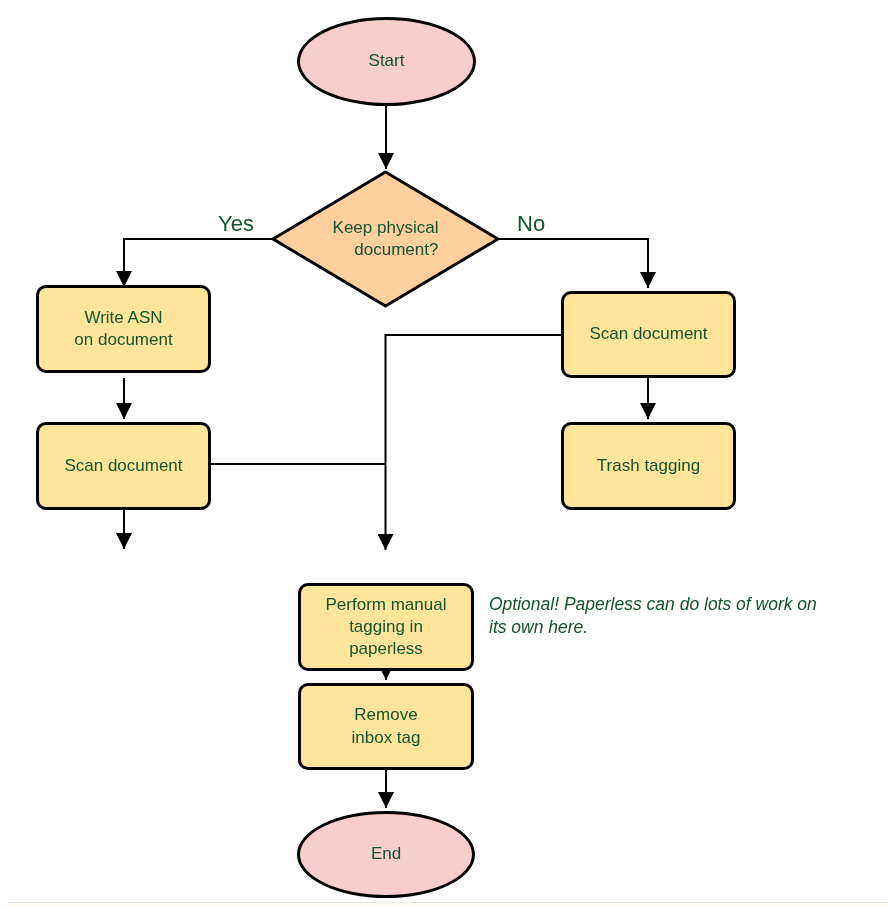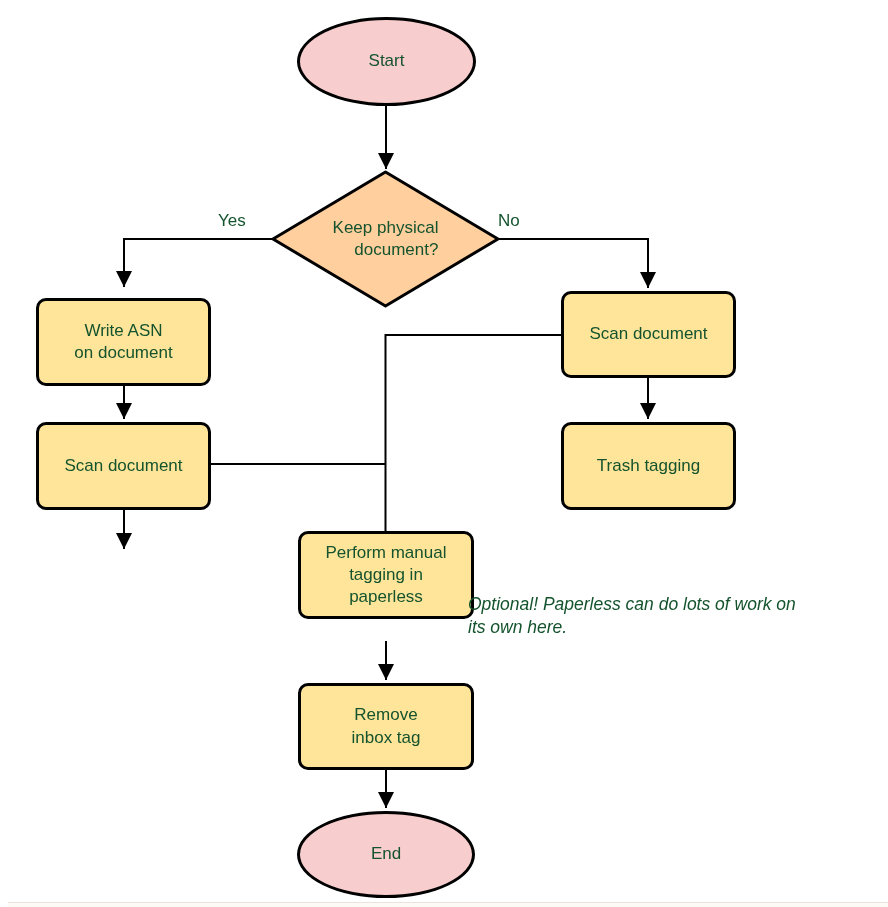--- a/index.html
+++ b/index.html
@@ -43,21 +43,21 @@
     justify-content: center;
     text-align: center;
     font-size: 17px;
     line-height: 1.3;
     white-space: pre-line;
     background: transparent;
     border: none;
   }
   .edge-label {
     position: absolute;
-    font-size: 17px;
+    font-size: 22px;
     background: transparent;
   }
   .annotation {
     position: absolute;
     font-size: 17.5px;
     font-style: italic;
     line-height: 23px;
     white-space: pre-line;
   }
   .bottom-hairline {
@@ -99,41 +99,41 @@
     <polyline points="203,464 377.5,464" fill="none" stroke="#000000" stroke-width="2"></polyline>
     <polyline points="378,641 378,680" fill="none" stroke="#000000" stroke-width="2" marker-end="url(#arrow)"></polyline>
     <polyline points="378,770 378,808" fill="none" stroke="#000000" stroke-width="2" marker-end="url(#arrow)"></polyline>
   </svg>
 
   <div class="node terminal" style="left:289px; top:17px; width:179px; height:89px;">Start</div>
 
   <div class="diamond-text" style="left:267px; top:205px; width:221px; height:68px;text-align:right;">Keep physical
 document?</div>
 
-  <div class="node" style="left:28px; top:298px; width:175px; height:88px;">Write ASN
+  <div class="node" style="left:28px; top:285px; width:175px; height:88px;">Write ASN
 on document</div>
 
   <div class="node" style="left:28px; top:422px; width:175px; height:88px;">Scan document</div>
 
 
   <div class="node" style="left:553px; top:291px; width:175px; height:87px;">Scan document</div>
 
   <div class="node" style="left:553px; top:422px; width:175px; height:88px;">Trash tagging</div>
 
-  <div class="node" style="left:290px; top:531px; width:176px; height:88px;">Perform manual
+  <div class="node" style="left:290px; top:583px; width:176px; height:88px;">Perform manual
 tagging in
 paperless</div>
 
   <div class="node terminal" style="left:289px; top:811px; width:178px; height:87px;">End</div>
 
   <div class="node" style="left:290px; top:683px; width:176px; height:87px;">Remove
 inbox tag</div>
 
   <div class="edge-label" style="left:210px; top:211px;">Yes</div>
-  <div class="edge-label" style="left:490px; top:211px;">No</div>
+  <div class="edge-label" style="left:509px; top:211px;">No</div>
 
-  <div class="annotation" style="left:460px; top:593px; width:400px;">Optional! Paperless can do lots of work on
+  <div class="annotation" style="left:481px; top:593px; width:400px;">Optional! Paperless can do lots of work on
 its own here.</div>
 
   <div class="bottom-hairline"></div>
   <div class="bottom-strip"></div>
 
 </div>
 
 </body></html>

